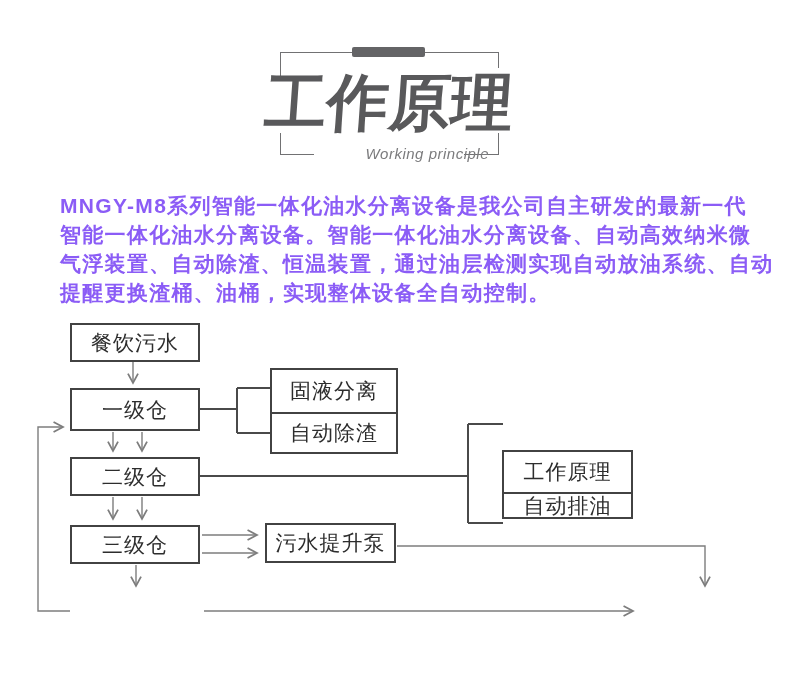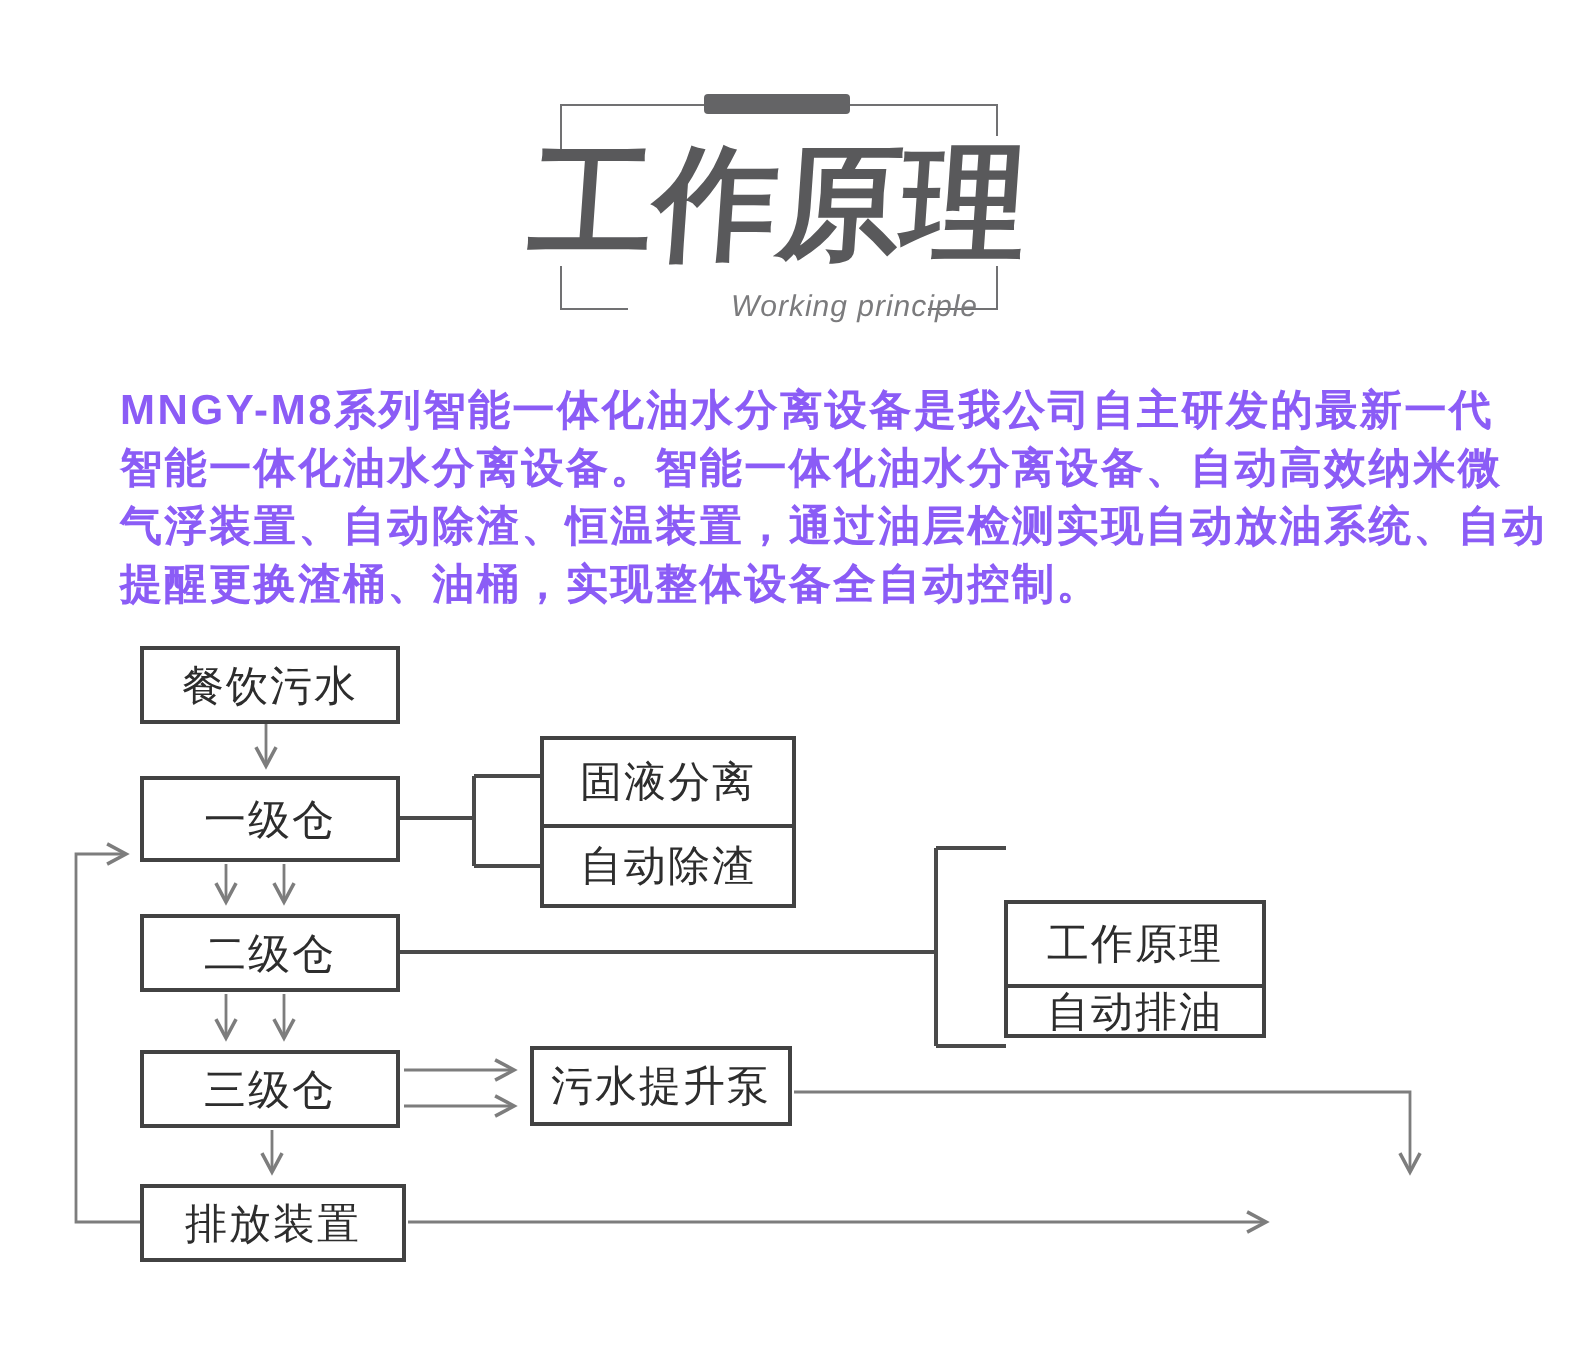--- a/index.html
+++ b/index.html
@@ -84,21 +84,20 @@
   </svg>
 
   <div class="fc-box" style="left:70px;top:323px;width:130px;height:39px">餐饮污水</div>
 
   <div class="fc-box" style="left:70px;top:388px;width:130px;height:43px">一级仓</div>
 
   <div class="fc-box" style="left:70px;top:457px;width:130px;height:39px">二级仓</div>
 
   <div class="fc-box" style="left:70px;top:525px;width:130px;height:39px">三级仓</div>
 
-  <div class="fc-box" style="left:70px;top:592px;width:133px;height:39px">排放装置</div>
 
   <div class="fc-box" style="left:270px;top:368px;width:128px;height:46px">固液分离</div>
 
   <div class="fc-box" style="left:270px;top:412px;width:128px;height:42px">自动除渣</div>
 
 
   <div class="fc-box" style="left:502px;top:450px;width:131px;height:44px">工作原理</div>
 
   <div class="fc-box" style="left:502px;top:492px;width:131px;height:27px">自动排油</div>
 

